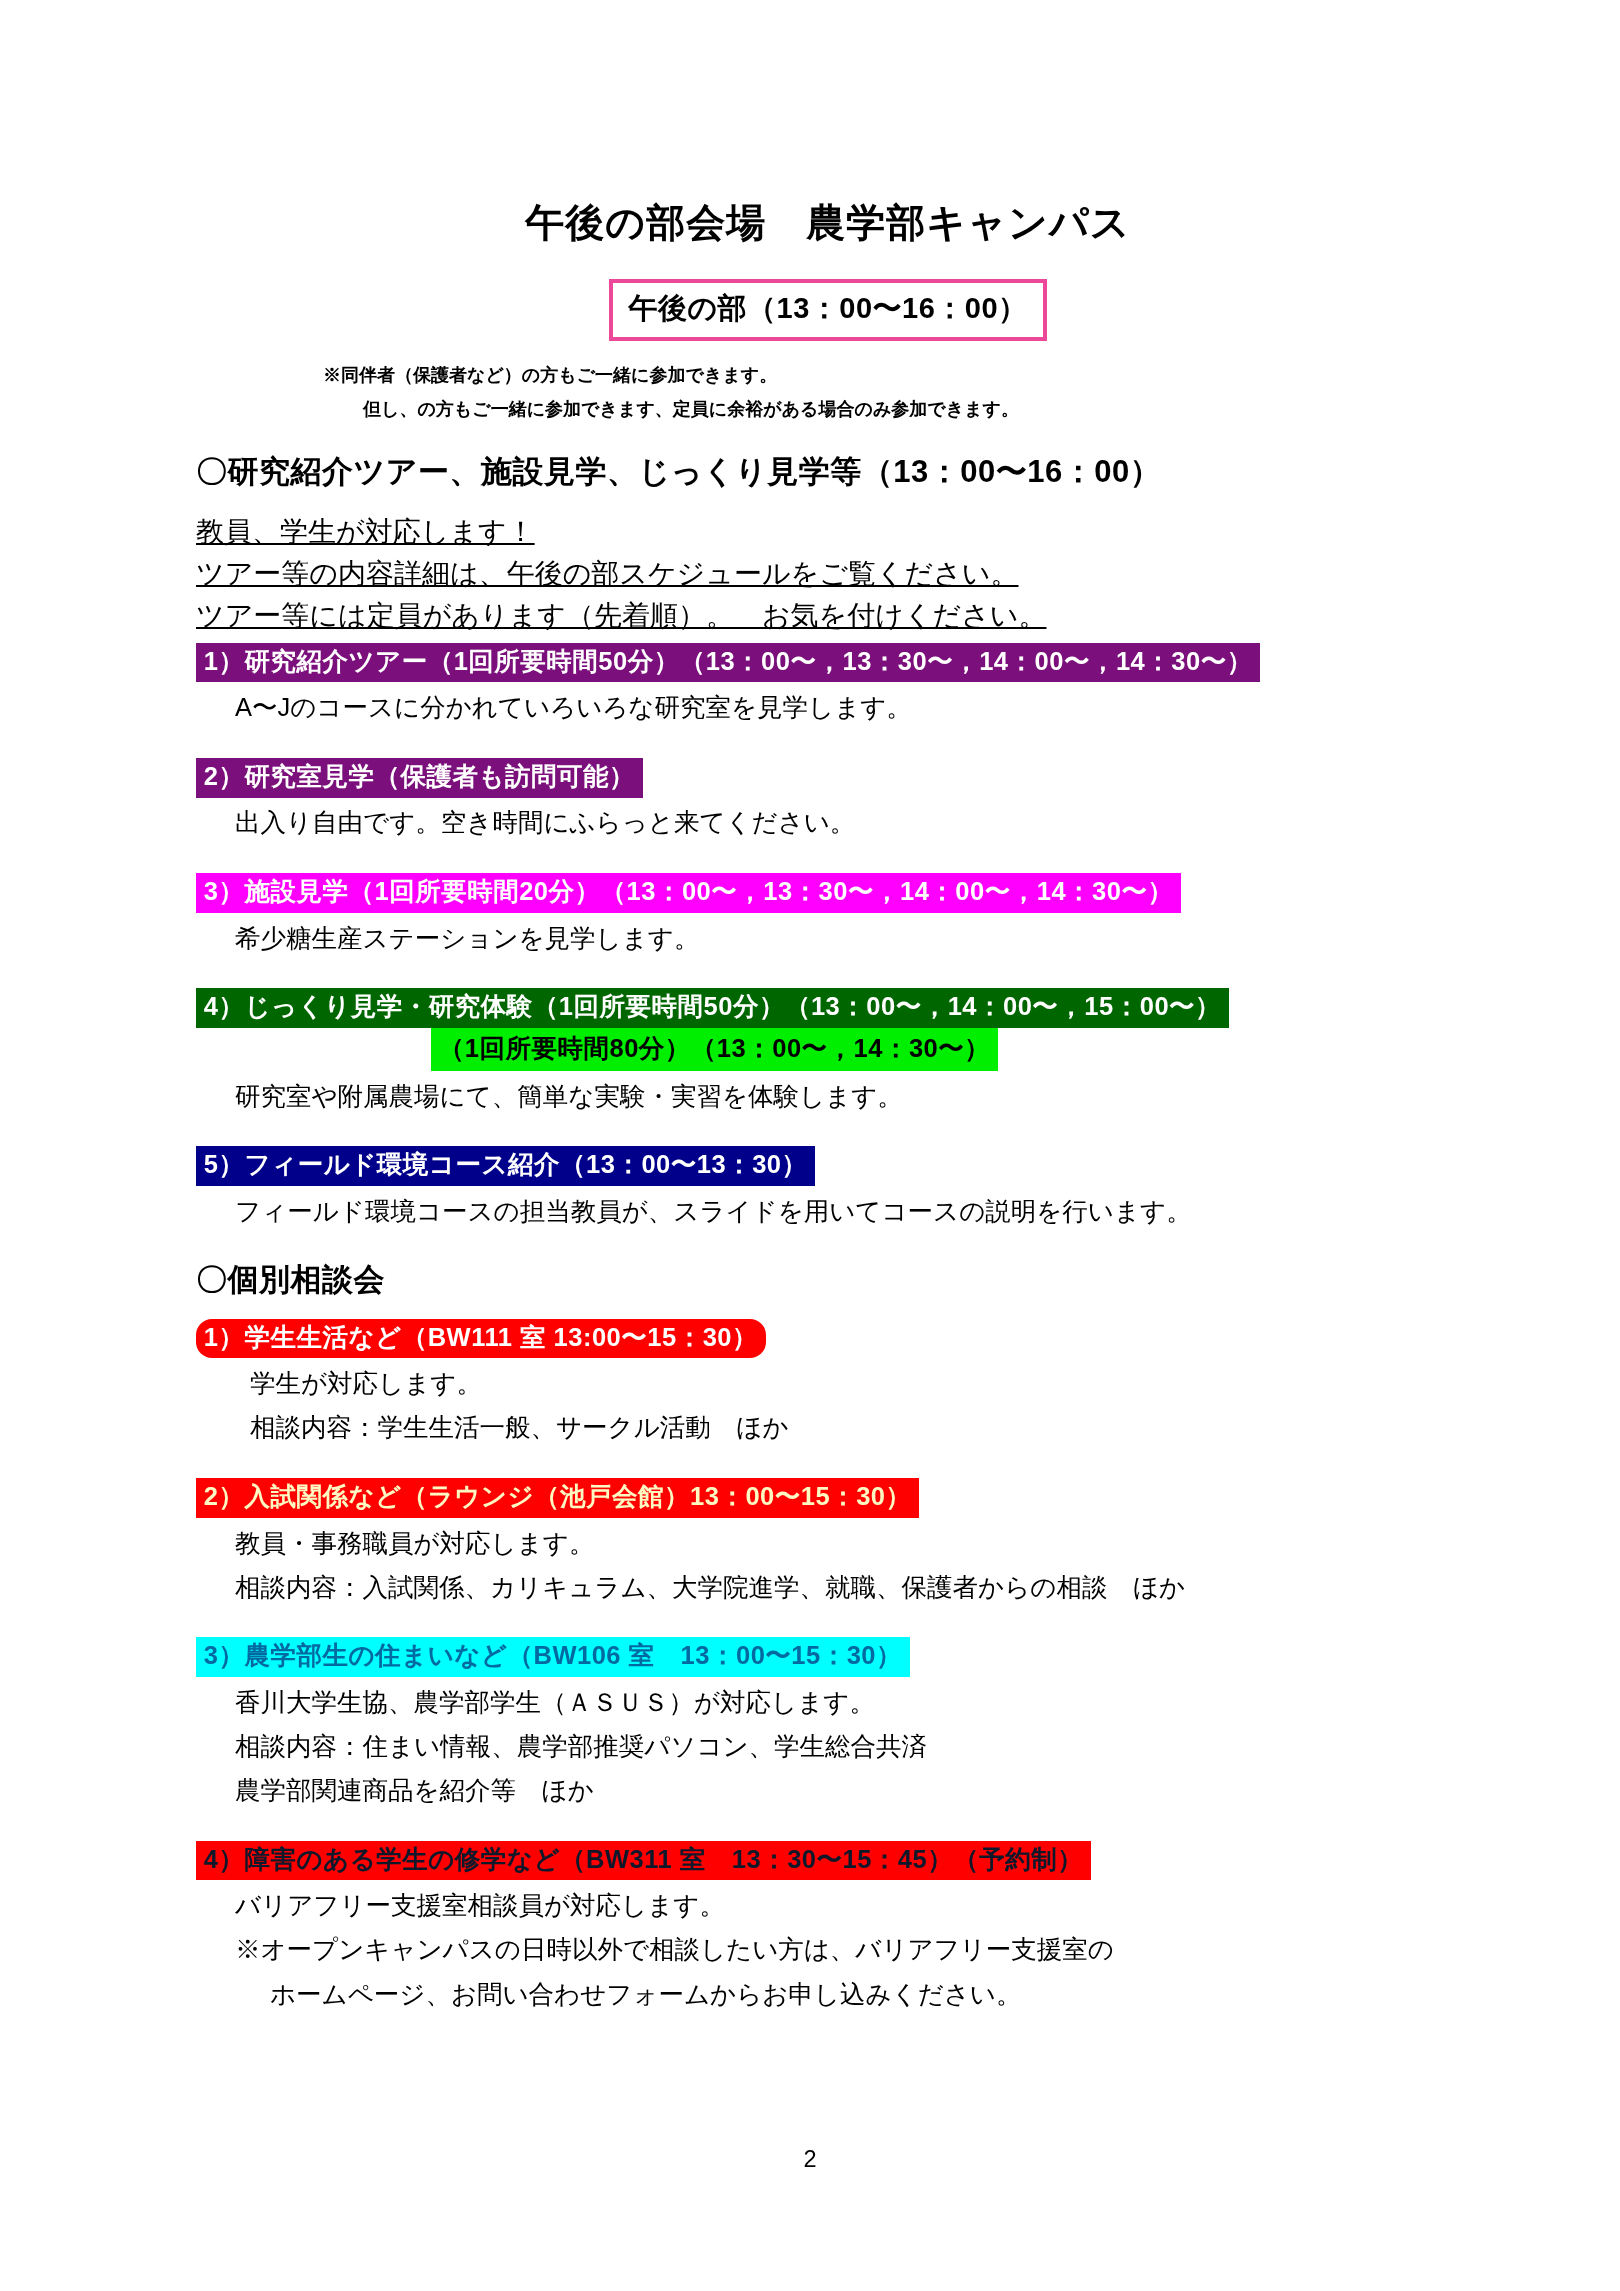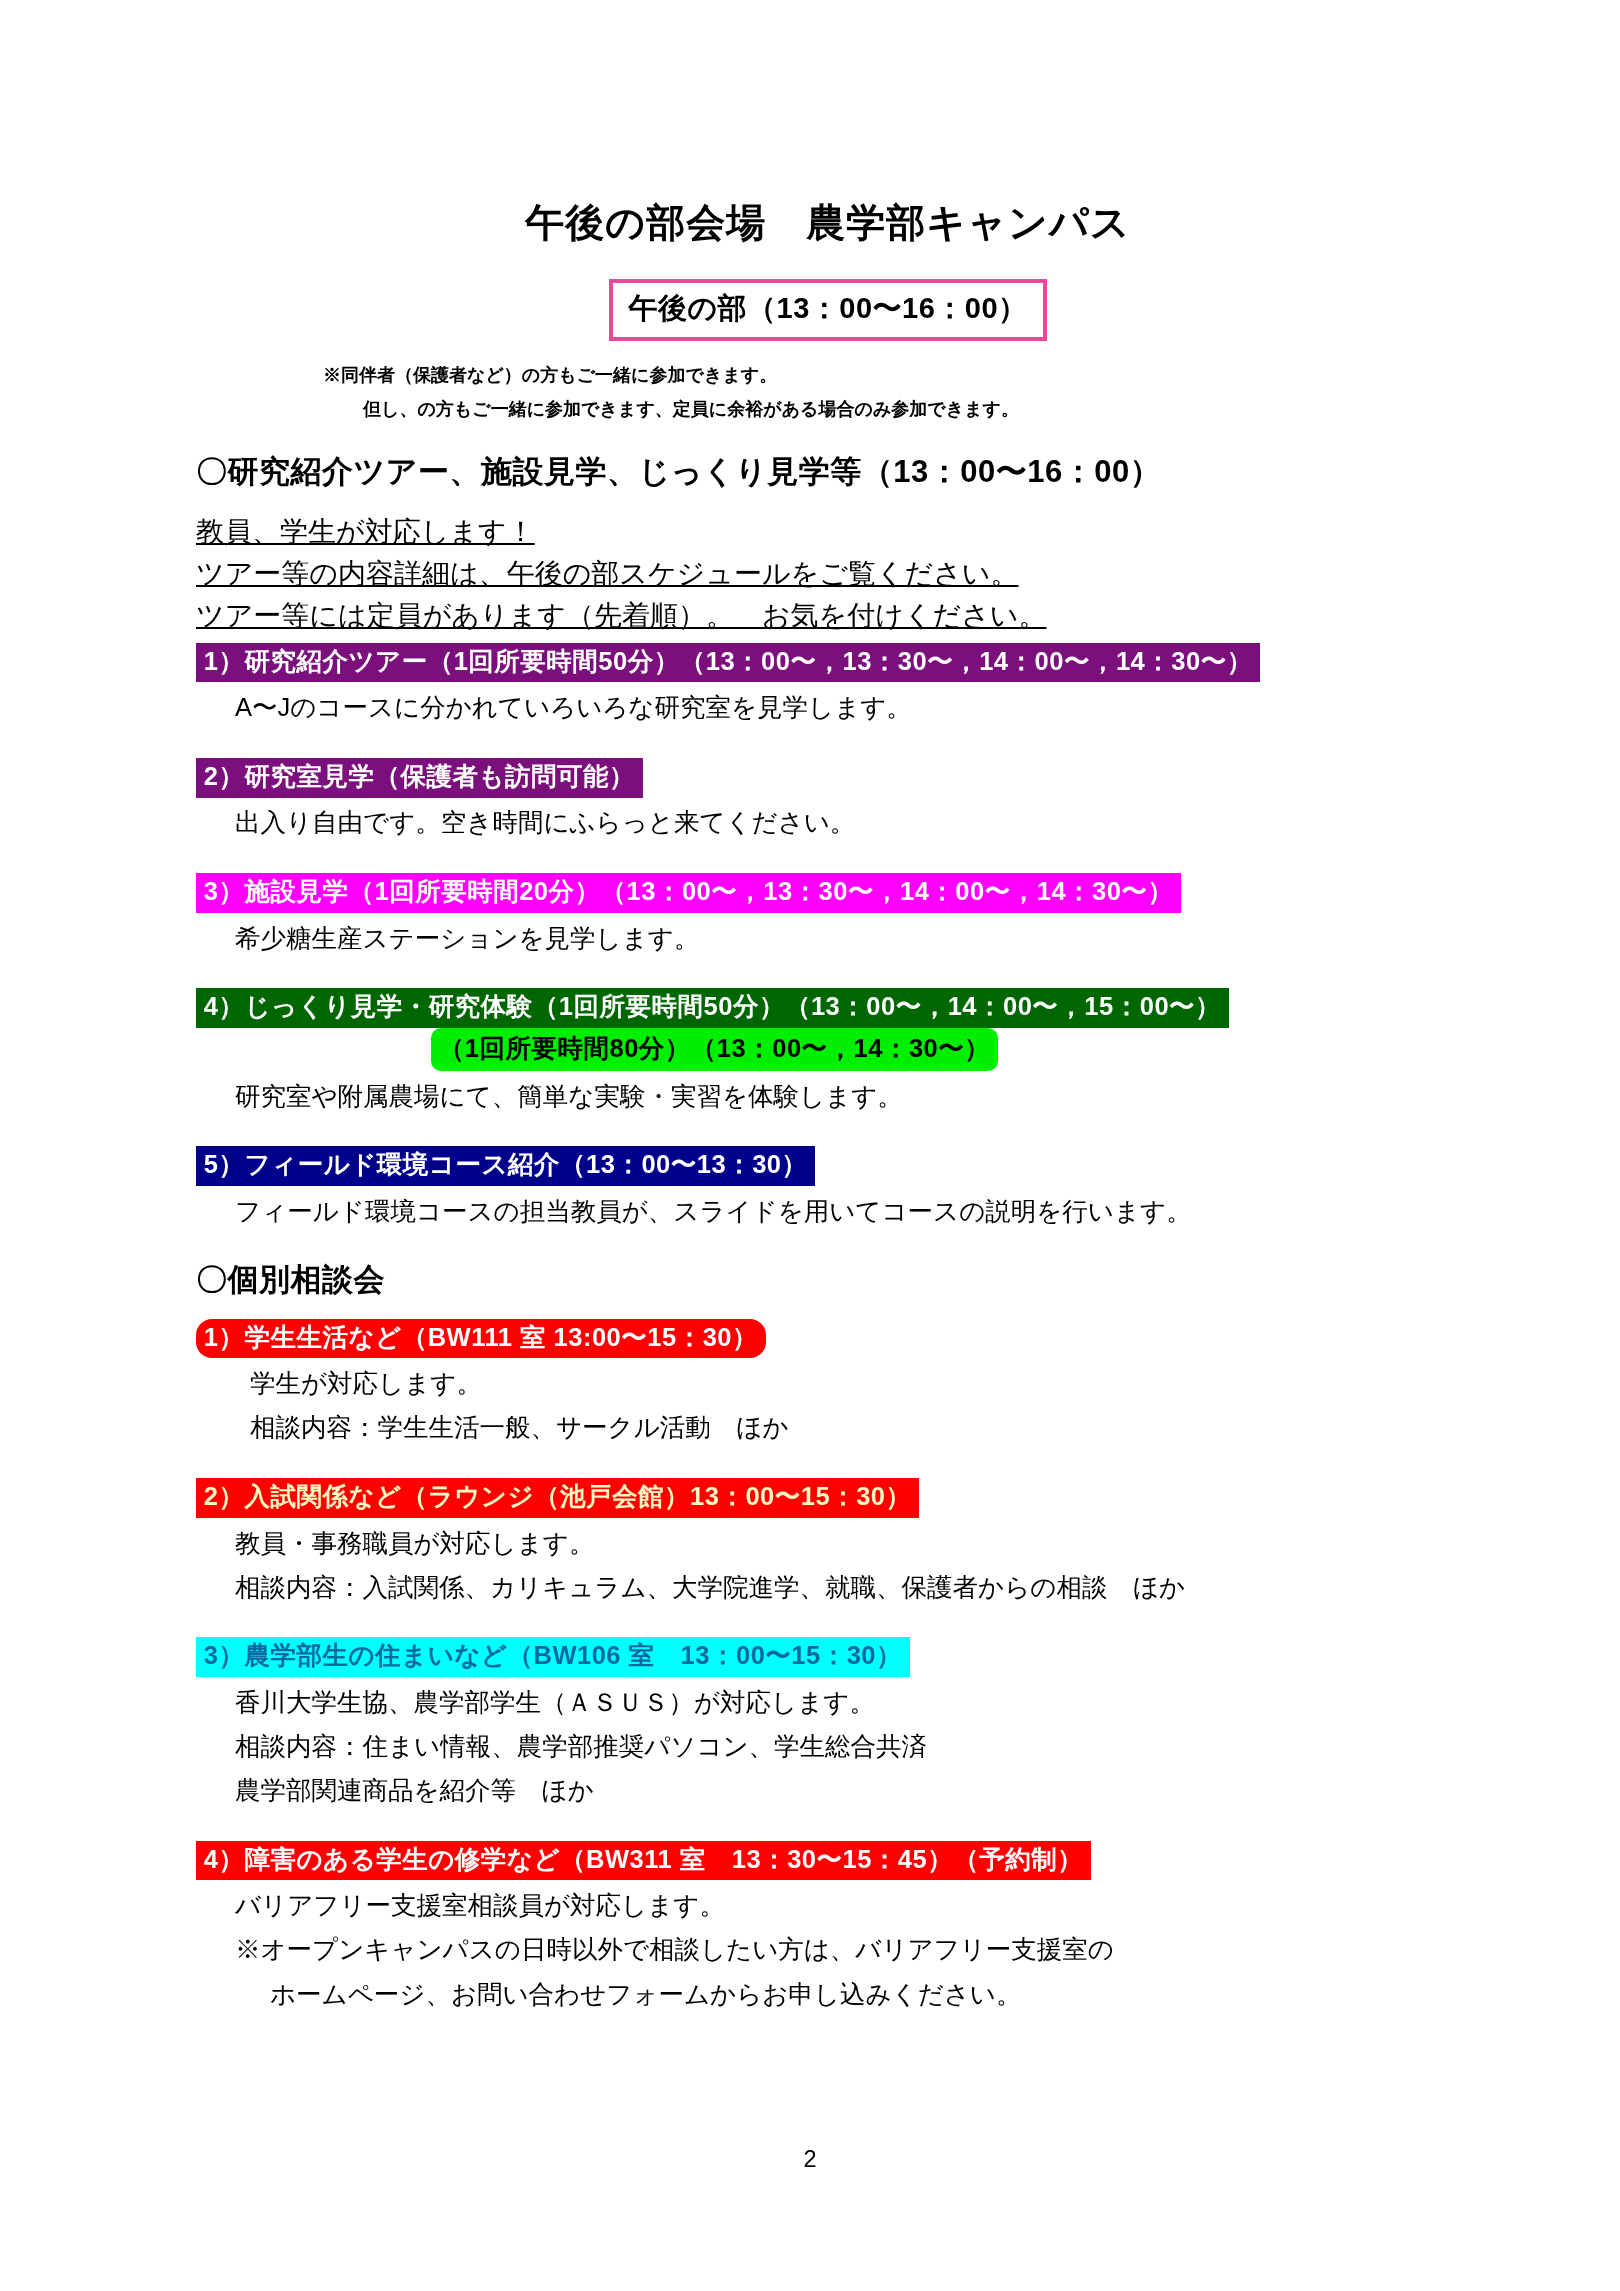--- a/index.html
+++ b/index.html
@@ -76,21 +76,20 @@
     letter-spacing: 0.5px;
     line-height: 1.25;
   }
   .item-head-second {
     display: inline-block;
     font-size: 25.5px;
     font-weight: bold;
     padding: 2.9px 7.8px 4.9px 7.8px;
     margin-left: 235px;
     letter-spacing: 0.5px;
-    border-radius: 10px;
   }
   .item-body {
     font-size: 25.5px;
     line-height: 1.5;
     margin: 5.9px 0 0 39px;
   }
   .item-body.indent-more { margin-left: 54px; }
   .gap-md { height: 25.5px; }
 
   .page-number {
@@ -178,21 +177,21 @@
     <div class="item-block">
       <div><span class="item-head" id="h-c3" style="background-color: rgb(0, 255, 255); color: #0369a1;">3）農学部生の住まいなど（BW106 室　13：00〜15：30）</span></div>
       <div class="item-body">香川大学生協、農学部学生（ＡＳＵＳ）が対応します。</div>
       <div class="item-body">相談内容：住まい情報、農学部推奨パソコン、学生総合共済</div>
       <div class="item-body">農学部関連商品を紹介等　ほか</div>
     </div>
 
     <div class="gap-md"></div>
 
     <div class="item-block">
-      <div><span class="item-head" id="h-c4" style="background-color: rgb(255, 0, 0); color: #ffffff;">4）障害のある学生の修学など（BW311 室　13：30〜15：45）（予約制）</span></div>
+      <div><span class="item-head" id="h-c4" style="background-color: rgb(255, 0, 0); color: #0f172a;">4）障害のある学生の修学など（BW311 室　13：30〜15：45）（予約制）</span></div>
       <div class="item-body">バリアフリー支援室相談員が対応します。</div>
       <div class="item-body">※オープンキャンパスの日時以外で相談したい方は、バリアフリー支援室の</div>
       <div class="item-body" style="margin-left:74px">ホームページ、お問い合わせフォームからお申し込みください。</div>
     </div>
 
   </div>
 
   <div class="page-number">2</div>
 </div>
 

